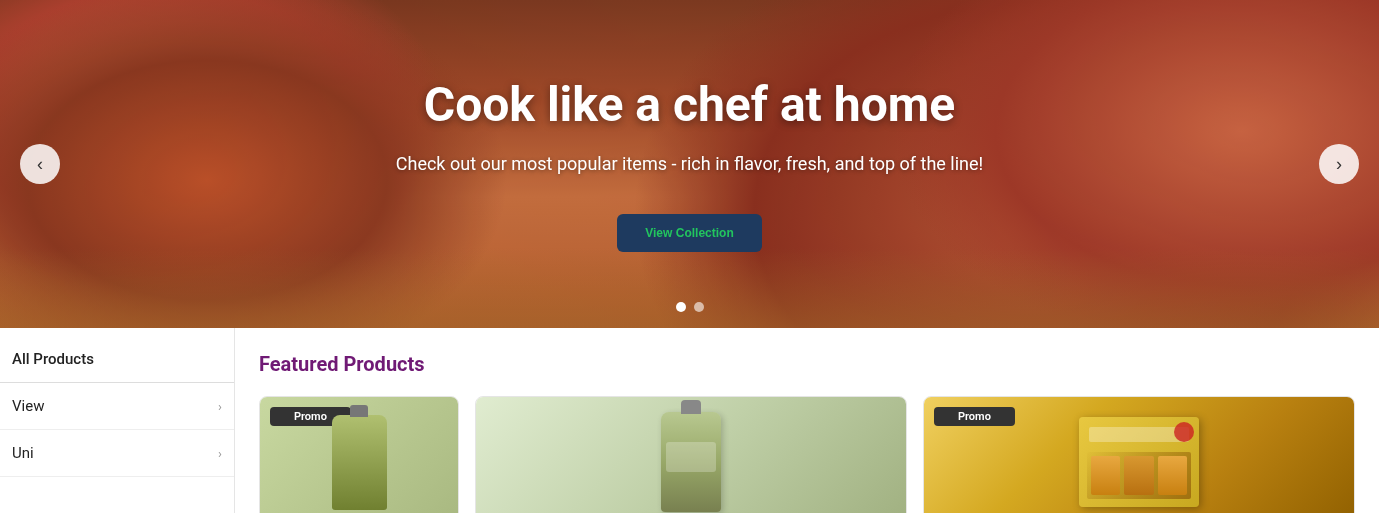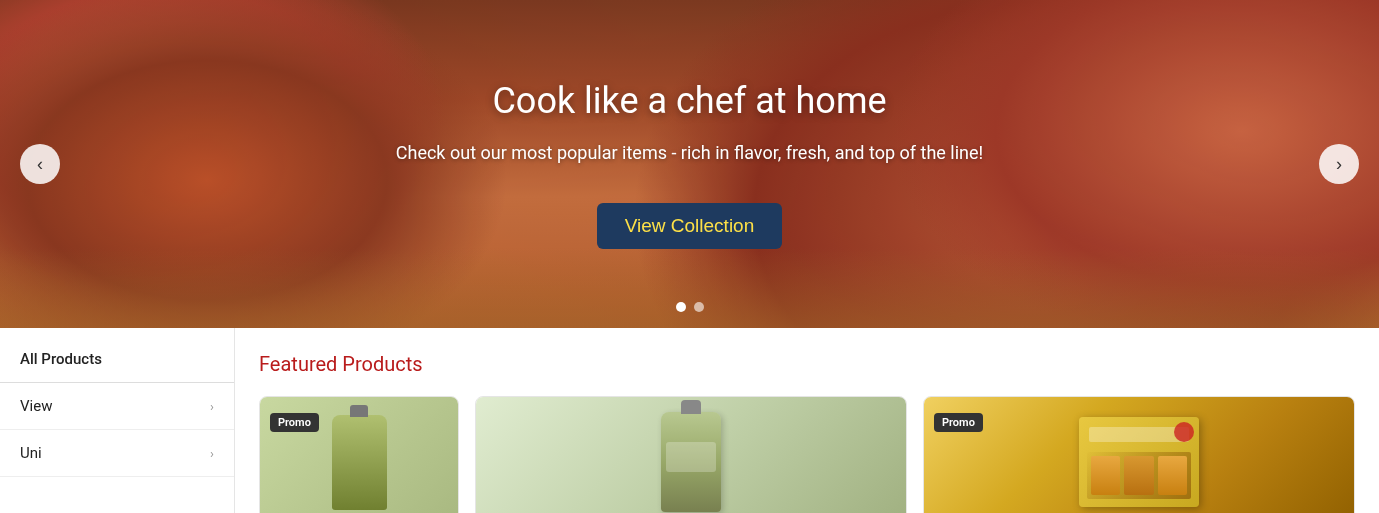--- a/index.html
+++ b/index.html
@@ -42,39 +42,39 @@
     }
 
     .hero-content {
       position: relative;
       z-index: 2;
       text-align: center;
       color: white;
     }
 
     .hero-content h1 {
-      font-size: 36px;
-      font-weight: 400;
+      font-size: 48px;
+      font-weight: 700;
       margin-bottom: 20px;
       text-shadow: 0 2px 8px rgba(0,0,0,0.4);
     }
 
     .hero-content p {
       font-size: 18px;
       margin-bottom: 40px;
       text-shadow: 0 1px 4px rgba(0,0,0,0.4);
     }
 
     .hero-btn {
       background: #1e3a5f;
-      color: #fde047;
+      color: #22c55e;
       border: none;
       padding: 12px 28px;
-      font-size: 19px;
-      font-weight: 400;
+      font-size: 12px;
+      font-weight: 700;
       border-radius: 6px;
       cursor: pointer;
     }
 
     .hero-nav-btn {
       position: absolute;
       top: 50%;
       transform: translateY(-50%);
       background: rgba(255,255,255,0.85);
       border: none;
@@ -125,21 +125,21 @@
       flex-shrink: 0;
       border-right: 1px solid #e5e5e5;
       background: white;
       padding-top: 8px;
     }
 
     .sidebar-item {
       display: flex;
       align-items: center;
       justify-content: space-between;
-      padding: 14px 20px;
+      padding: 14px 12px;
       cursor: pointer;
       font-size: 15px;
       color: #222;
       border-bottom: 1px solid #eee;
     }
 
     .sidebar-item.all-products {
       font-weight: 500;
       border-bottom: 1px solid #ddd;
     }
@@ -150,22 +150,22 @@
     }
 
     
     .products-section {
       flex: 1;
       padding: 24px 24px 0;
     }
 
     .section-title {
       font-size: 20px;
-      font-weight: 400;
-      color: #b91c1c;
+      font-weight: 700;
+      color: #701a75;
       margin-bottom: 20px;
     }
 
     .products-grid {
       display: flex;
       gap: 0;
     }
 
     .product-card {
       flex: 1;
@@ -182,27 +182,27 @@
 
     .product-image-area {
       position: relative;
       height: 130px;
       background: #f0f0f0;
       overflow: hidden;
     }
 
     .promo-badge {
       position: absolute;
-      top: 16px;
+      top: 10px;
       left: 10px;
       background: #333;
       color: white;
       font-size: 11px;
       font-weight: 600;
-      padding: 3px 8px;
+      padding: 3px 24px;
       border-radius: 4px;
     }
 
     
     .product-card-partial {
       width: 200px;
       flex-shrink: 0;
       border: 1px solid #e5e5e5;
       border-radius: 8px;
       overflow: hidden;

